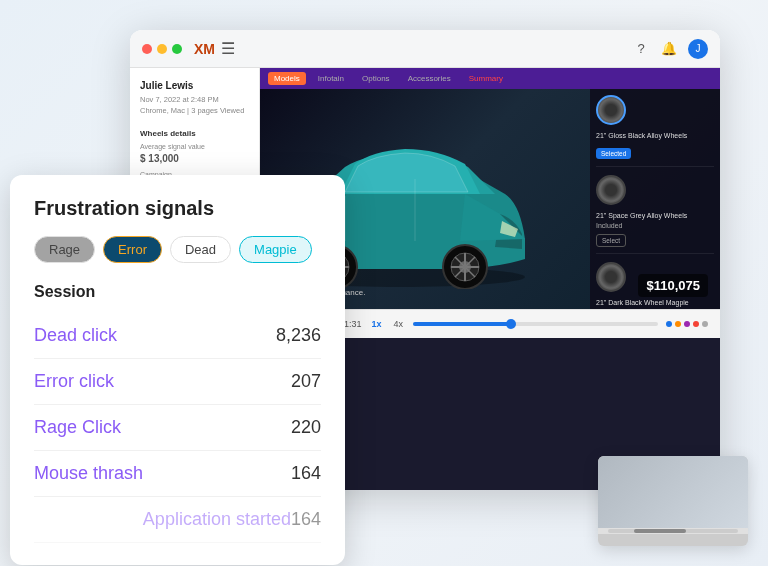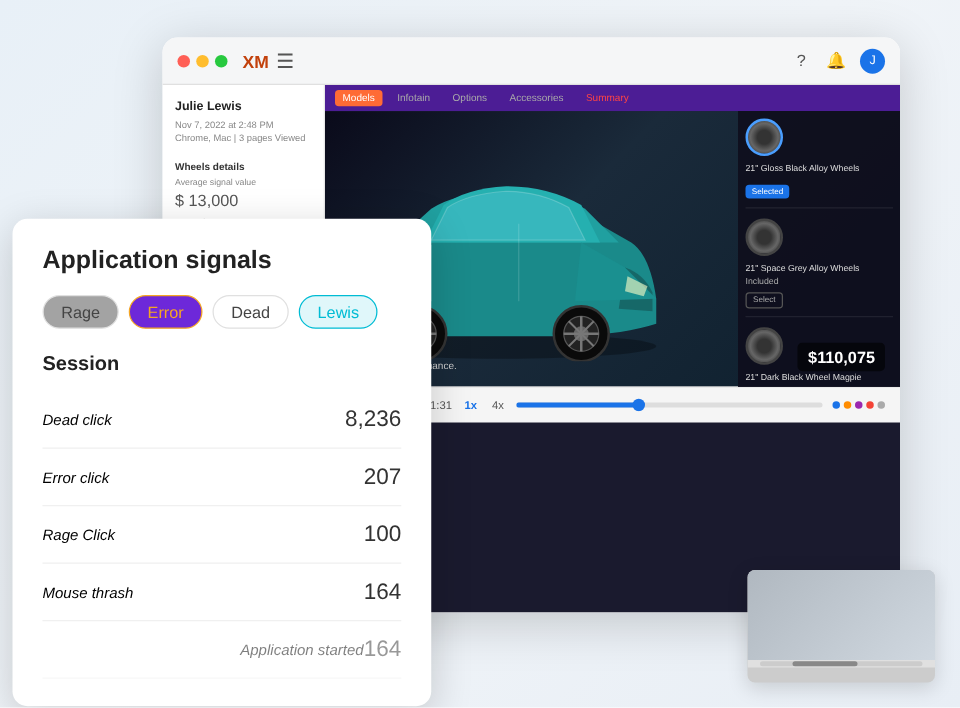--- a/index.html
+++ b/index.html
@@ -124,23 +124,23 @@
       margin: 8px 0 4px;
     }
 
     .detail-row {
       font-size: 7px;
       color: #888;
       margin-bottom: 2px;
       line-height: 1.4;
     }
     .detail-value {
-      font-size: 13px;
+      font-size: 10px;
       color: #555;
-      font-weight: 400;
+      font-weight: 700;
     }
 
     
     .main-content {
       margin-left: 130px;
       height: calc(100% - 38px);
       background: #1a1a2e;
       position: relative;
       overflow: hidden;
     }
@@ -364,21 +364,21 @@
       cursor: pointer;
     }
     .tag-rage {
       border: 1.5px solid #e0e0e0;
       color: #444;
       background: #a3a3a3;
     }
     .tag-error {
       border: 1.5px solid #f5a623;
       color: #f5a623;
-      background: #6d28d9;
+      background: #0c4a6e;
     }
     .tag-dead {
       border: 1.5px solid #e0e0e0;
       color: #444;
       background: white;
     }
     .tag-thrash {
       border: 1.5px solid #00bcd4;
       color: #00bcd4;
       background: #e0f7fa;
@@ -401,23 +401,22 @@
       align-items: center;
       padding: 12px 0;
       border-bottom: 1px solid #f0f0f0;
     }
     .timeline-row:last-child {
       opacity: 0.5;
       justify-content: flex-end;
     }
 
     .timeline-label {
-      font-size: 12px;
-      color: #000000;
-      font-style: italic;
+      font-size: 18px;
+      color: #8b5cf6;
     }
     .timeline-value {
       font-size: 18px;
       color: #333;
       font-weight: 500;
     }
 
     
     .thumbnail-panel {
       position: absolute;
@@ -603,43 +602,43 @@
         <div class="pdot pdot-orange"></div>
         <div class="pdot pdot-purple"></div>
         <div class="pdot pdot-red"></div>
         <div class="pdot pdot-gray"></div>
       </div>
     </div>
   </div>
 </div>
 
 <div class="frustration-card">
-  <div class="card-title">Application signals</div>
+  <div class="card-title">Frustration signals</div>
 
   <div class="signal-tags">
     <span class="signal-tag tag-rage">Rage</span>
     <span class="signal-tag tag-error">Error</span>
     <span class="signal-tag tag-dead">Dead</span>
-    <span class="signal-tag tag-thrash">Lewis</span>
+    <span class="signal-tag tag-thrash">Magpie</span>
   </div>
 
   <div class="timeline-title">Session</div>
 
   <div class="timeline-table">
     <div class="timeline-row">
       <span class="timeline-label">Dead click</span>
       <span class="timeline-value">8,236</span>
     </div>
     <div class="timeline-row">
       <span class="timeline-label">Error click</span>
       <span class="timeline-value">207</span>
     </div>
     <div class="timeline-row">
       <span class="timeline-label">Rage Click</span>
-      <span class="timeline-value">100</span>
+      <span class="timeline-value">220</span>
     </div>
     <div class="timeline-row">
       <span class="timeline-label">Mouse thrash</span>
       <span class="timeline-value">164</span>
     </div>
     <div class="timeline-row">
       <span class="timeline-label">Application started</span>
       <span class="timeline-value">164</span>
     </div>
   </div>

